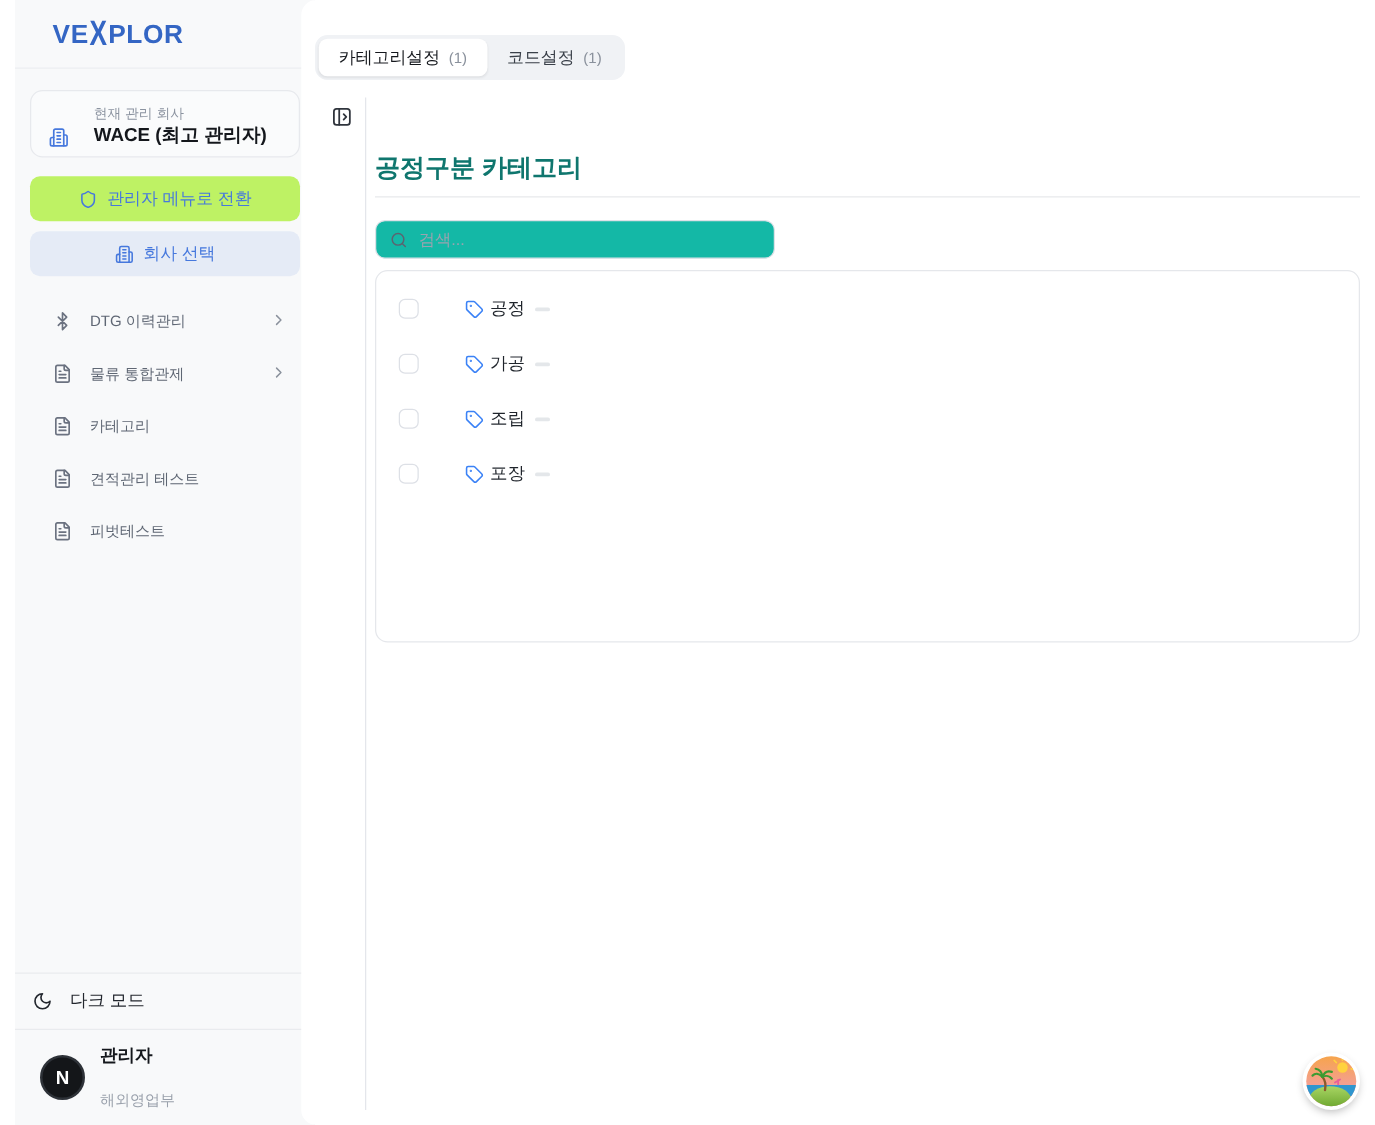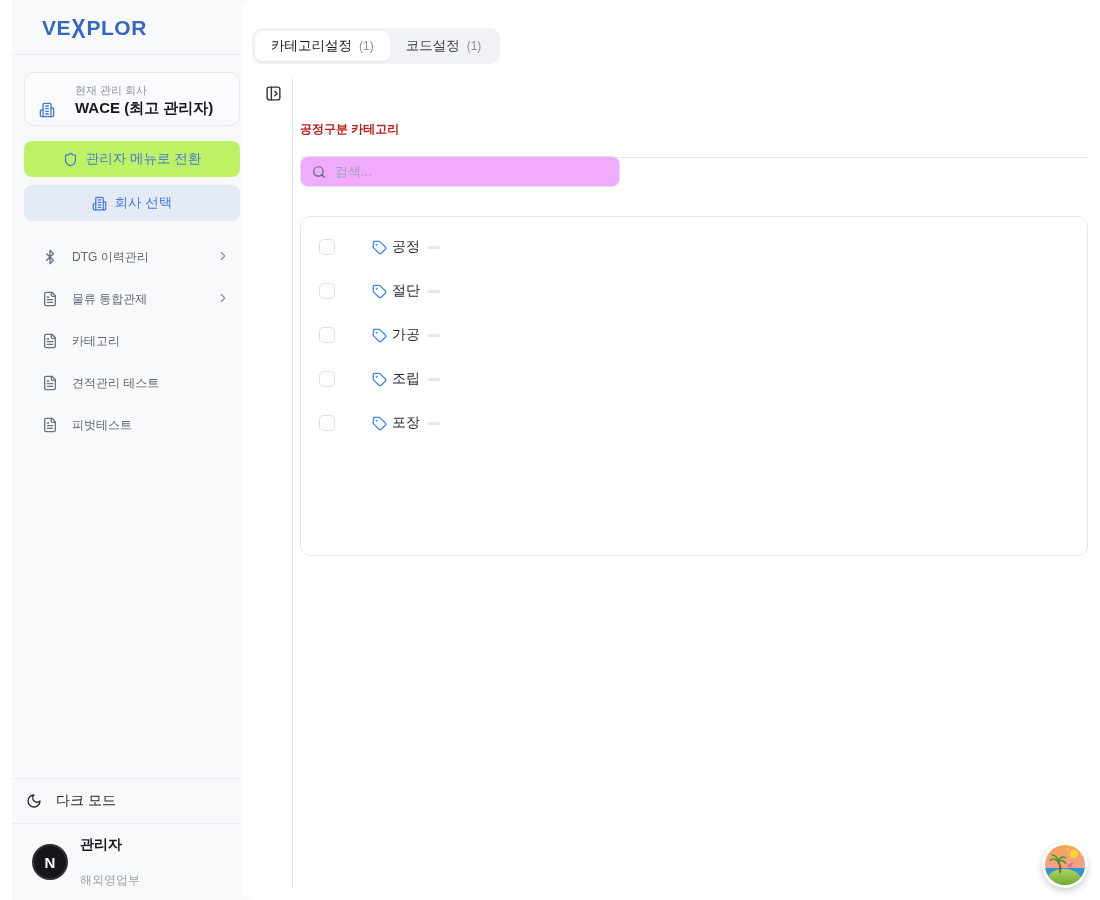--- a/index.html
+++ b/index.html
@@ -83,37 +83,37 @@
   .tab {
     height:30px; display:flex; align-items:center; padding:0 16px;
     border-radius:7px; font-size:13.5px; color:#3a4049; gap:7px; cursor:pointer; white-space:nowrap;
   }
   .tab.active { background:#fff; color:#15181d; font-weight:500; box-shadow:0 1px 2px rgba(0,0,0,.07); }
   .tab .count { font-size:12px; color:#8a919c; font-weight:400; }
 
   .panel-toggle { position:absolute; left:24px; top:85px; color:#2f343c; cursor:pointer; }
   .vdivider { position:absolute; left:51px; top:78px; width:1px; height:810px; background:#e4e6eb; }
 
-  .page-title { position:absolute; left:59px; top:121px; font-size:12px; font-weight:700; color:#b91c1c; }
+  .page-title { position:absolute; left:59px; top:121px; font-size:20px; font-weight:700; color:#0f766e; }
   .hdivider { position:absolute; left:59px; top:157px; width:788px; height:1px; background:#e7e9ec; }
 
   .searchbox {
-    position:absolute; left:59px; top:156px; width:320px; height:31px;
-    border:1px solid #dde1e7; border-radius:8px; background:#f0abfc;
+    position:absolute; left:59px; top:176px; width:320px; height:31px;
+    border:1px solid #dde1e7; border-radius:8px; background:#14b8a6;
     display:flex; align-items:center; padding:0 11px; gap:9px;
   }
   .searchbox .s-icon { color:#5b6470; display:flex; }
   .searchbox input {
     border:none; outline:none; flex:1; font-size:13px; font-family:inherit;
     color:#374151; background:transparent;
   }
   .searchbox input::placeholder { color:#9aa3af; }
 
   .list-card {
-    position:absolute; left:59px; top:216px; width:788px; height:340px;
+    position:absolute; left:59px; top:216px; width:788px; height:298px;
     border:1px solid #e5e7eb; border-radius:10px; padding-top:8px; overflow:hidden;
   }
   .cat-row { height:44px; display:flex; align-items:center; padding-left:18px; }
   .checkbox {
     width:16px; height:16px; border:1px solid #dde0e6; border-radius:5px;
     background:#fff; cursor:pointer; flex:0 0 auto;
   }
   .tag-wrap { margin-left:37px; color:#3b82f6; display:flex; }
   .cat-label { margin-left:5px; font-size:14px; font-weight:500; color:#1f242b; }
   .dash { margin-left:8px; width:12px; height:3px; border-radius:2px; background:#e4e7ea; }
@@ -311,31 +311,20 @@
       <span class="tag-wrap">
         <svg width="15" height="15" viewBox="0 0 24 24" fill="none" stroke="currentColor" stroke-width="2" stroke-linecap="round" stroke-linejoin="round">
             <path d="M12.586 2.586A2 2 0 0 0 11.172 2H4a2 2 0 0 0-2 2v7.172a2 2 0 0 0 .586 1.414l8.704 8.704a2.426 2.426 0 0 0 3.42 0l6.58-6.58a2.426 2.426 0 0 0 0-3.42z"></path>
             <circle cx="7.5" cy="7.5" r=".5" fill="currentColor"></circle>
           </svg>
       </span>
       <span class="cat-label">공정</span>
       <span class="dash"></span>
     </div>
 
-    <div class="cat-row">
-      <span class="checkbox"></span>
-      <span class="tag-wrap">
-        <svg width="15" height="15" viewBox="0 0 24 24" fill="none" stroke="currentColor" stroke-width="2" stroke-linecap="round" stroke-linejoin="round">
-            <path d="M12.586 2.586A2 2 0 0 0 11.172 2H4a2 2 0 0 0-2 2v7.172a2 2 0 0 0 .586 1.414l8.704 8.704a2.426 2.426 0 0 0 3.42 0l6.58-6.58a2.426 2.426 0 0 0 0-3.42z"></path>
-            <circle cx="7.5" cy="7.5" r=".5" fill="currentColor"></circle>
-          </svg>
-      </span>
-      <span class="cat-label">절단</span>
-      <span class="dash"></span>
-    </div>
 
     <div class="cat-row">
       <span class="checkbox"></span>
       <span class="tag-wrap">
         <svg width="15" height="15" viewBox="0 0 24 24" fill="none" stroke="currentColor" stroke-width="2" stroke-linecap="round" stroke-linejoin="round">
             <path d="M12.586 2.586A2 2 0 0 0 11.172 2H4a2 2 0 0 0-2 2v7.172a2 2 0 0 0 .586 1.414l8.704 8.704a2.426 2.426 0 0 0 3.42 0l6.58-6.58a2.426 2.426 0 0 0 0-3.42z"></path>
             <circle cx="7.5" cy="7.5" r=".5" fill="currentColor"></circle>
           </svg>
       </span>
       <span class="cat-label">가공</span>

